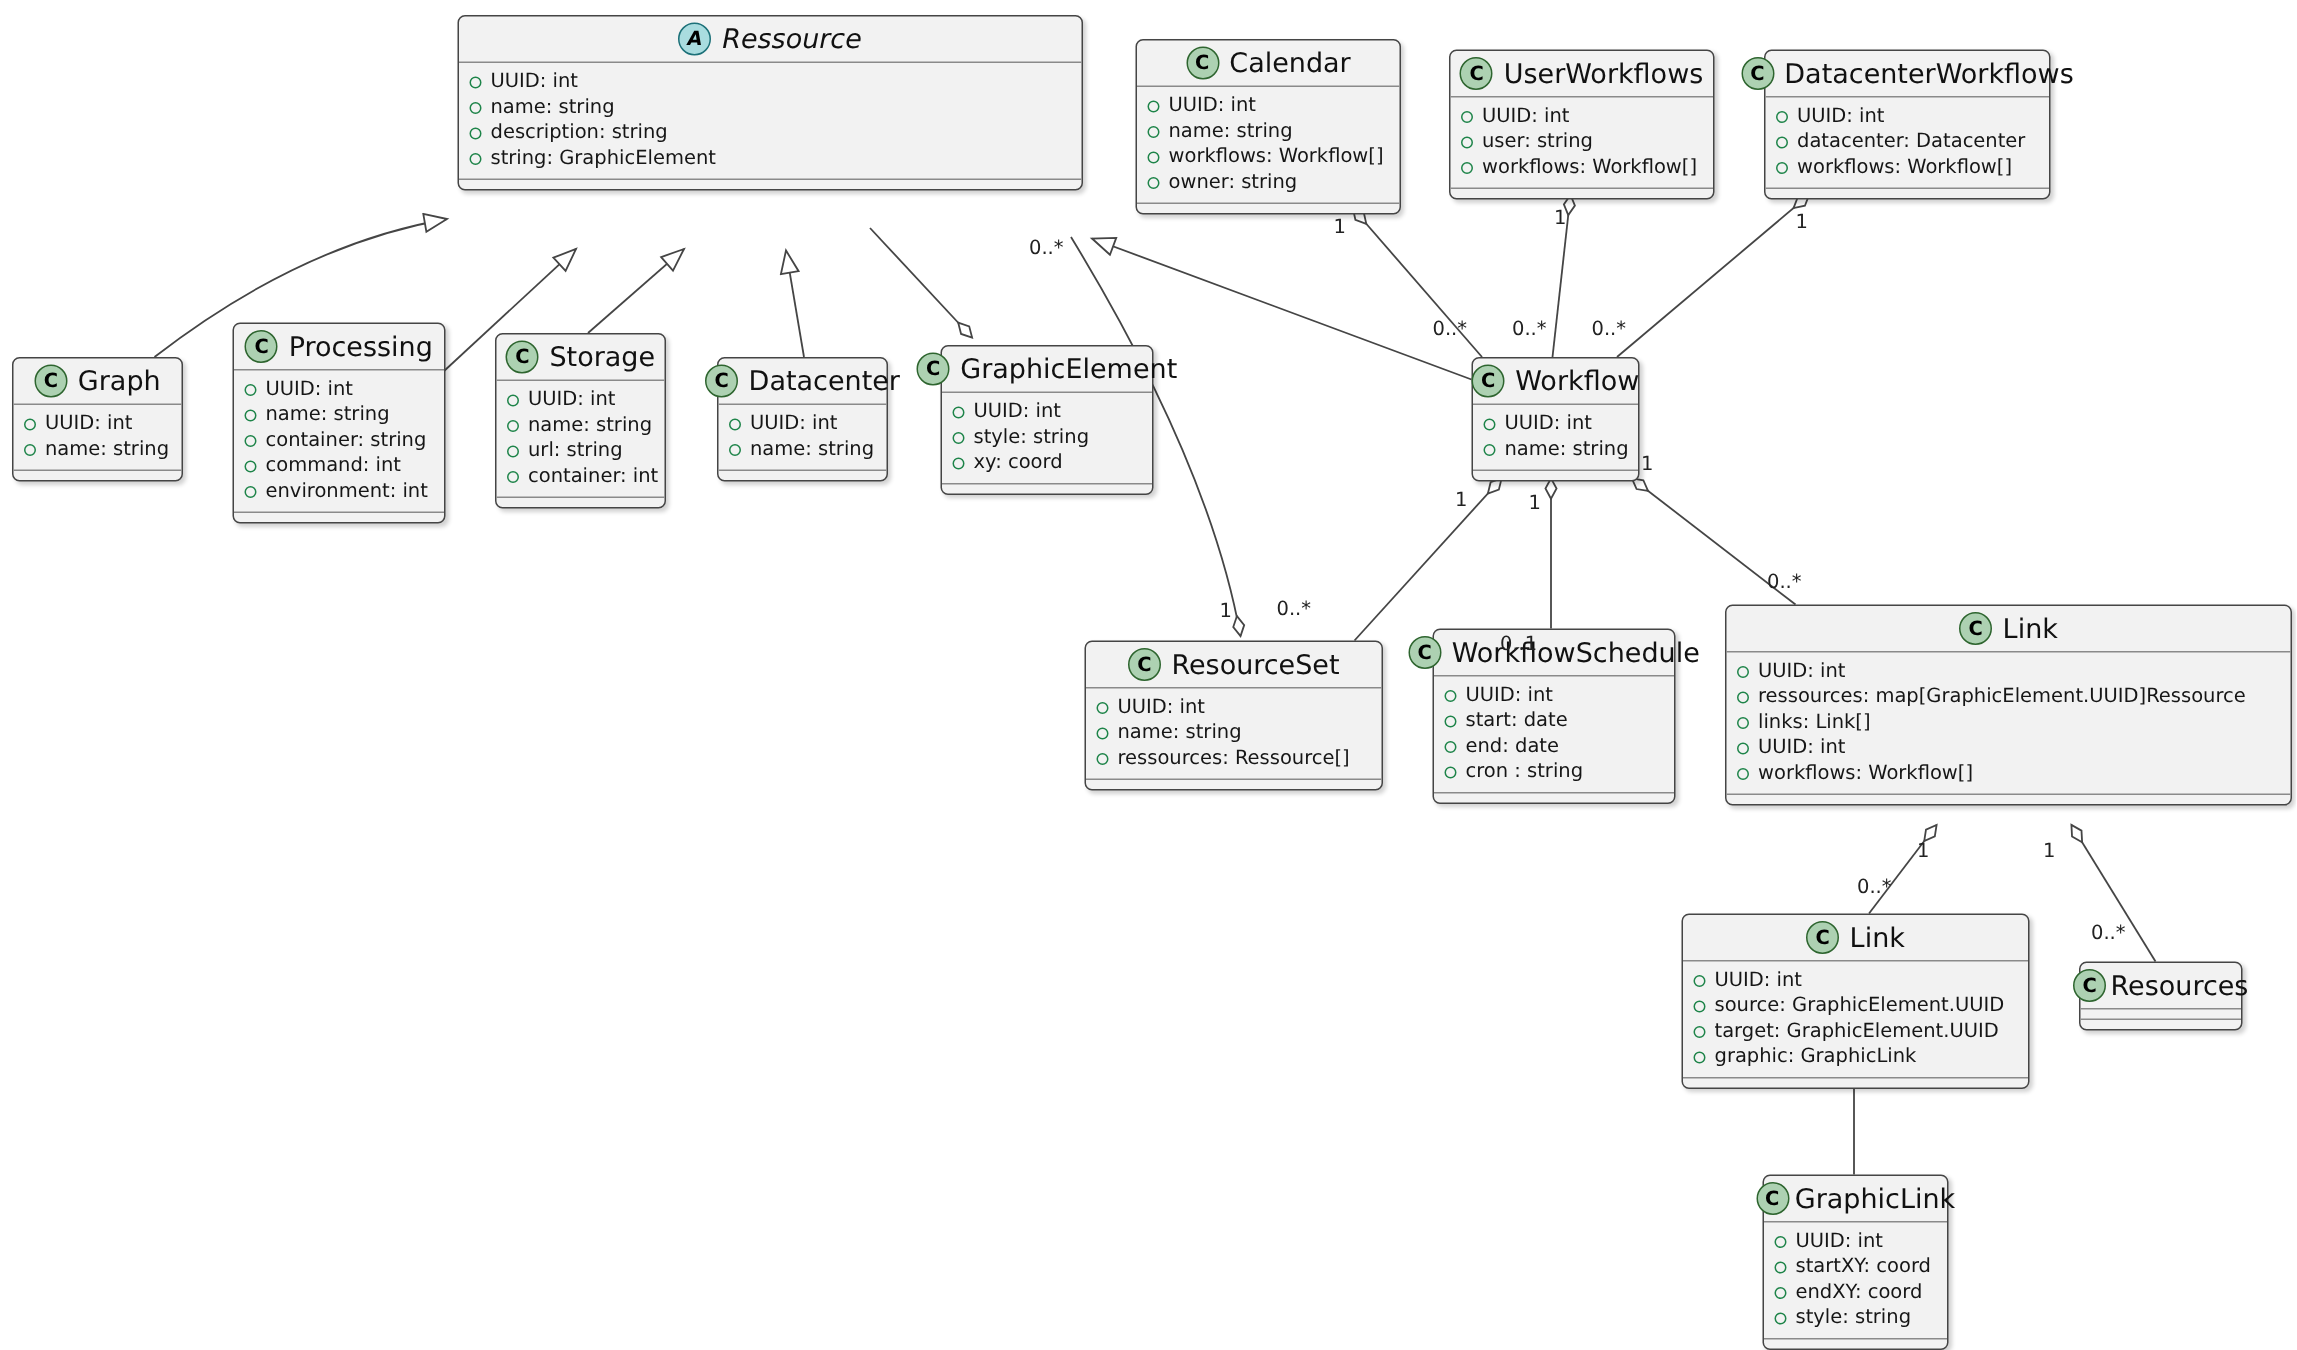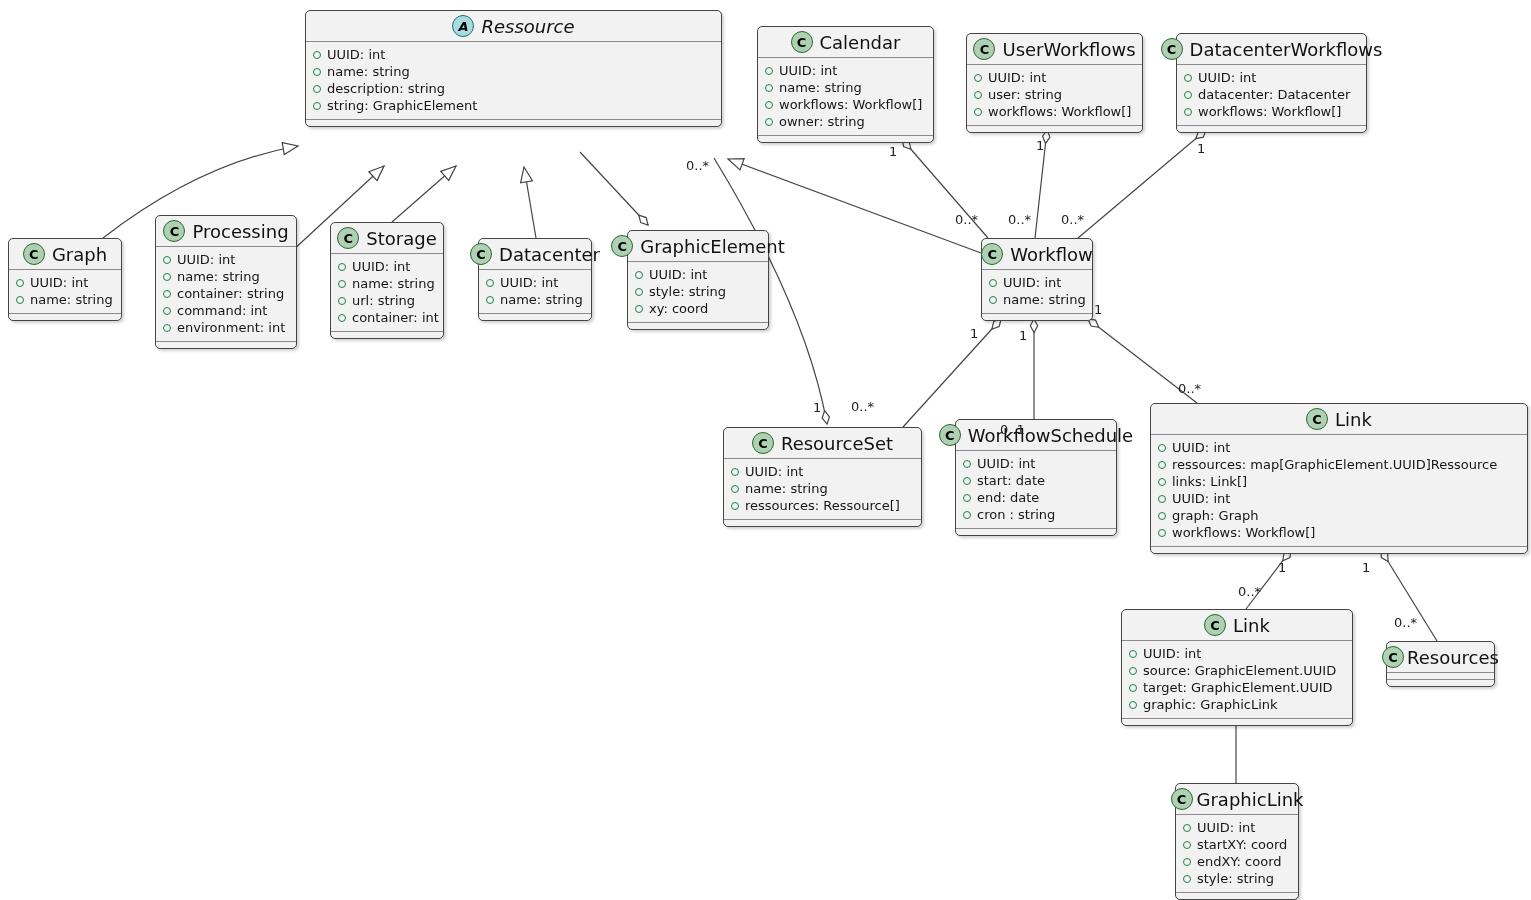--- a/index.html
+++ b/index.html
@@ -352,24 +352,20 @@
       <div class="attr">
           <span class="bullet"></span>
           <span>links: Link[]</span>
         </div>
       <div class="attr">
           <span class="bullet"></span>
           <span>UUID: int</span>
         </div>
       <div class="attr">
           <span class="bullet"></span>
-          <span>graph: Graph</span>
-        </div>
-      <div class="attr">
-          <span class="bullet"></span>
           <span>workflows: Workflow[]</span>
         </div>
     </div>
     <div class="cls-methods"></div>
   </div>
 
   <div class="uml-class" style="left:1121px;top:609px;width:230px;">
     <div class="cls-header">
       <span class="circ cls">C</span>
       <span class="cls-name">Link</span>

